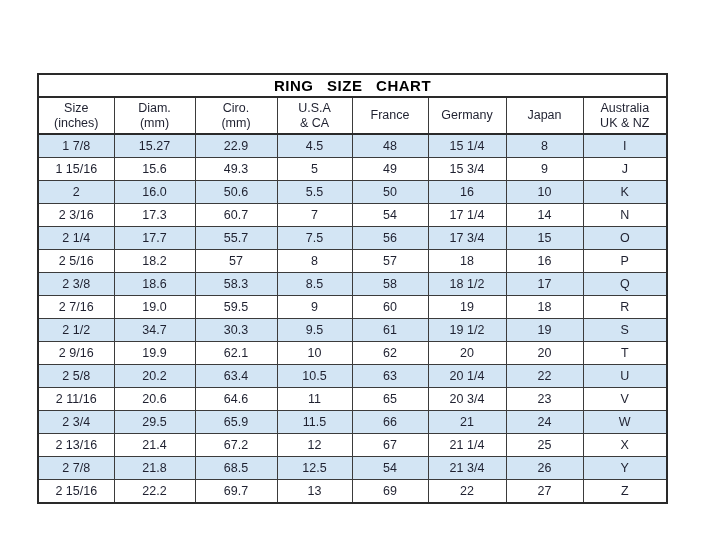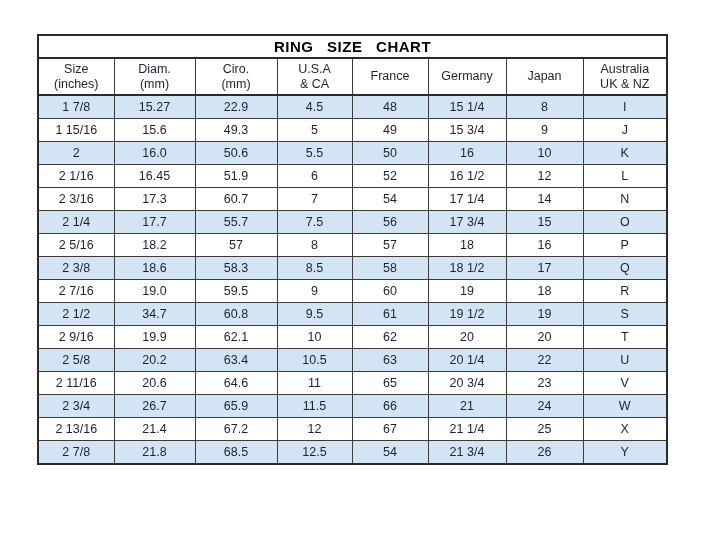--- a/index.html
+++ b/index.html
@@ -18,20 +18,21 @@
   }
   .table-frame{
     position:absolute;
     left:37px;top:34px;
   }
   table{
     border-collapse:collapse;
     table-layout:fixed;
     width:629px;
     border:2px solid var(--border);
+    margin-top:39px;
   }
   th,td{
     border:1px solid var(--grid);
     padding:0;
     text-align:center;
     overflow:hidden;
     white-space:nowrap;
   }
   .title-cell{
     height:21px;
@@ -140,30 +141,20 @@
           <td>2</td>
           <td>16.0</td>
           <td>50.6</td>
           <td>5.5</td>
           <td>50</td>
           <td>16</td>
           <td>10</td>
           <td>K</td>
         </tr>
         <tr>
-          <td>2 1/16</td>
-          <td>16.45</td>
-          <td>51.9</td>
-          <td>6</td>
-          <td>52</td>
-          <td>16 1/2</td>
-          <td>12</td>
-          <td>L</td>
-        </tr>
-        <tr>
           <td>2 3/16</td>
           <td>17.3</td>
           <td>60.7</td>
           <td>7</td>
           <td>54</td>
           <td>17 1/4</td>
           <td>14</td>
           <td>N</td>
         </tr>
         <tr class="stripe">
@@ -202,21 +193,21 @@
           <td>59.5</td>
           <td>9</td>
           <td>60</td>
           <td>19</td>
           <td>18</td>
           <td>R</td>
         </tr>
         <tr class="stripe">
           <td>2 1/2</td>
           <td>34.7</td>
-          <td>60.8</td>
+          <td>30.3</td>
           <td>9.5</td>
           <td>61</td>
           <td>19 1/2</td>
           <td>19</td>
           <td>S</td>
         </tr>
         <tr>
           <td>2 9/16</td>
           <td>19.9</td>
           <td>62.1</td>
@@ -241,21 +232,21 @@
           <td>20.6</td>
           <td>64.6</td>
           <td>11</td>
           <td>65</td>
           <td>20 3/4</td>
           <td>23</td>
           <td>V</td>
         </tr>
         <tr class="stripe">
           <td>2 3/4</td>
-          <td>26.7</td>
+          <td>29.5</td>
           <td>65.9</td>
           <td>11.5</td>
           <td>66</td>
           <td>21</td>
           <td>24</td>
           <td>W</td>
         </tr>
         <tr>
           <td>2 13/16</td>
           <td>21.4</td>
@@ -269,15 +260,25 @@
         <tr class="stripe">
           <td>2 7/8</td>
           <td>21.8</td>
           <td>68.5</td>
           <td>12.5</td>
           <td>54</td>
           <td>21 3/4</td>
           <td>26</td>
           <td>Y</td>
         </tr>
+        <tr>
+          <td>2 15/16</td>
+          <td>22.2</td>
+          <td>69.7</td>
+          <td>13</td>
+          <td>69</td>
+          <td>22</td>
+          <td>27</td>
+          <td>Z</td>
+        </tr>
       </tbody>
   </table>
 </div>
 
 </body></html>

